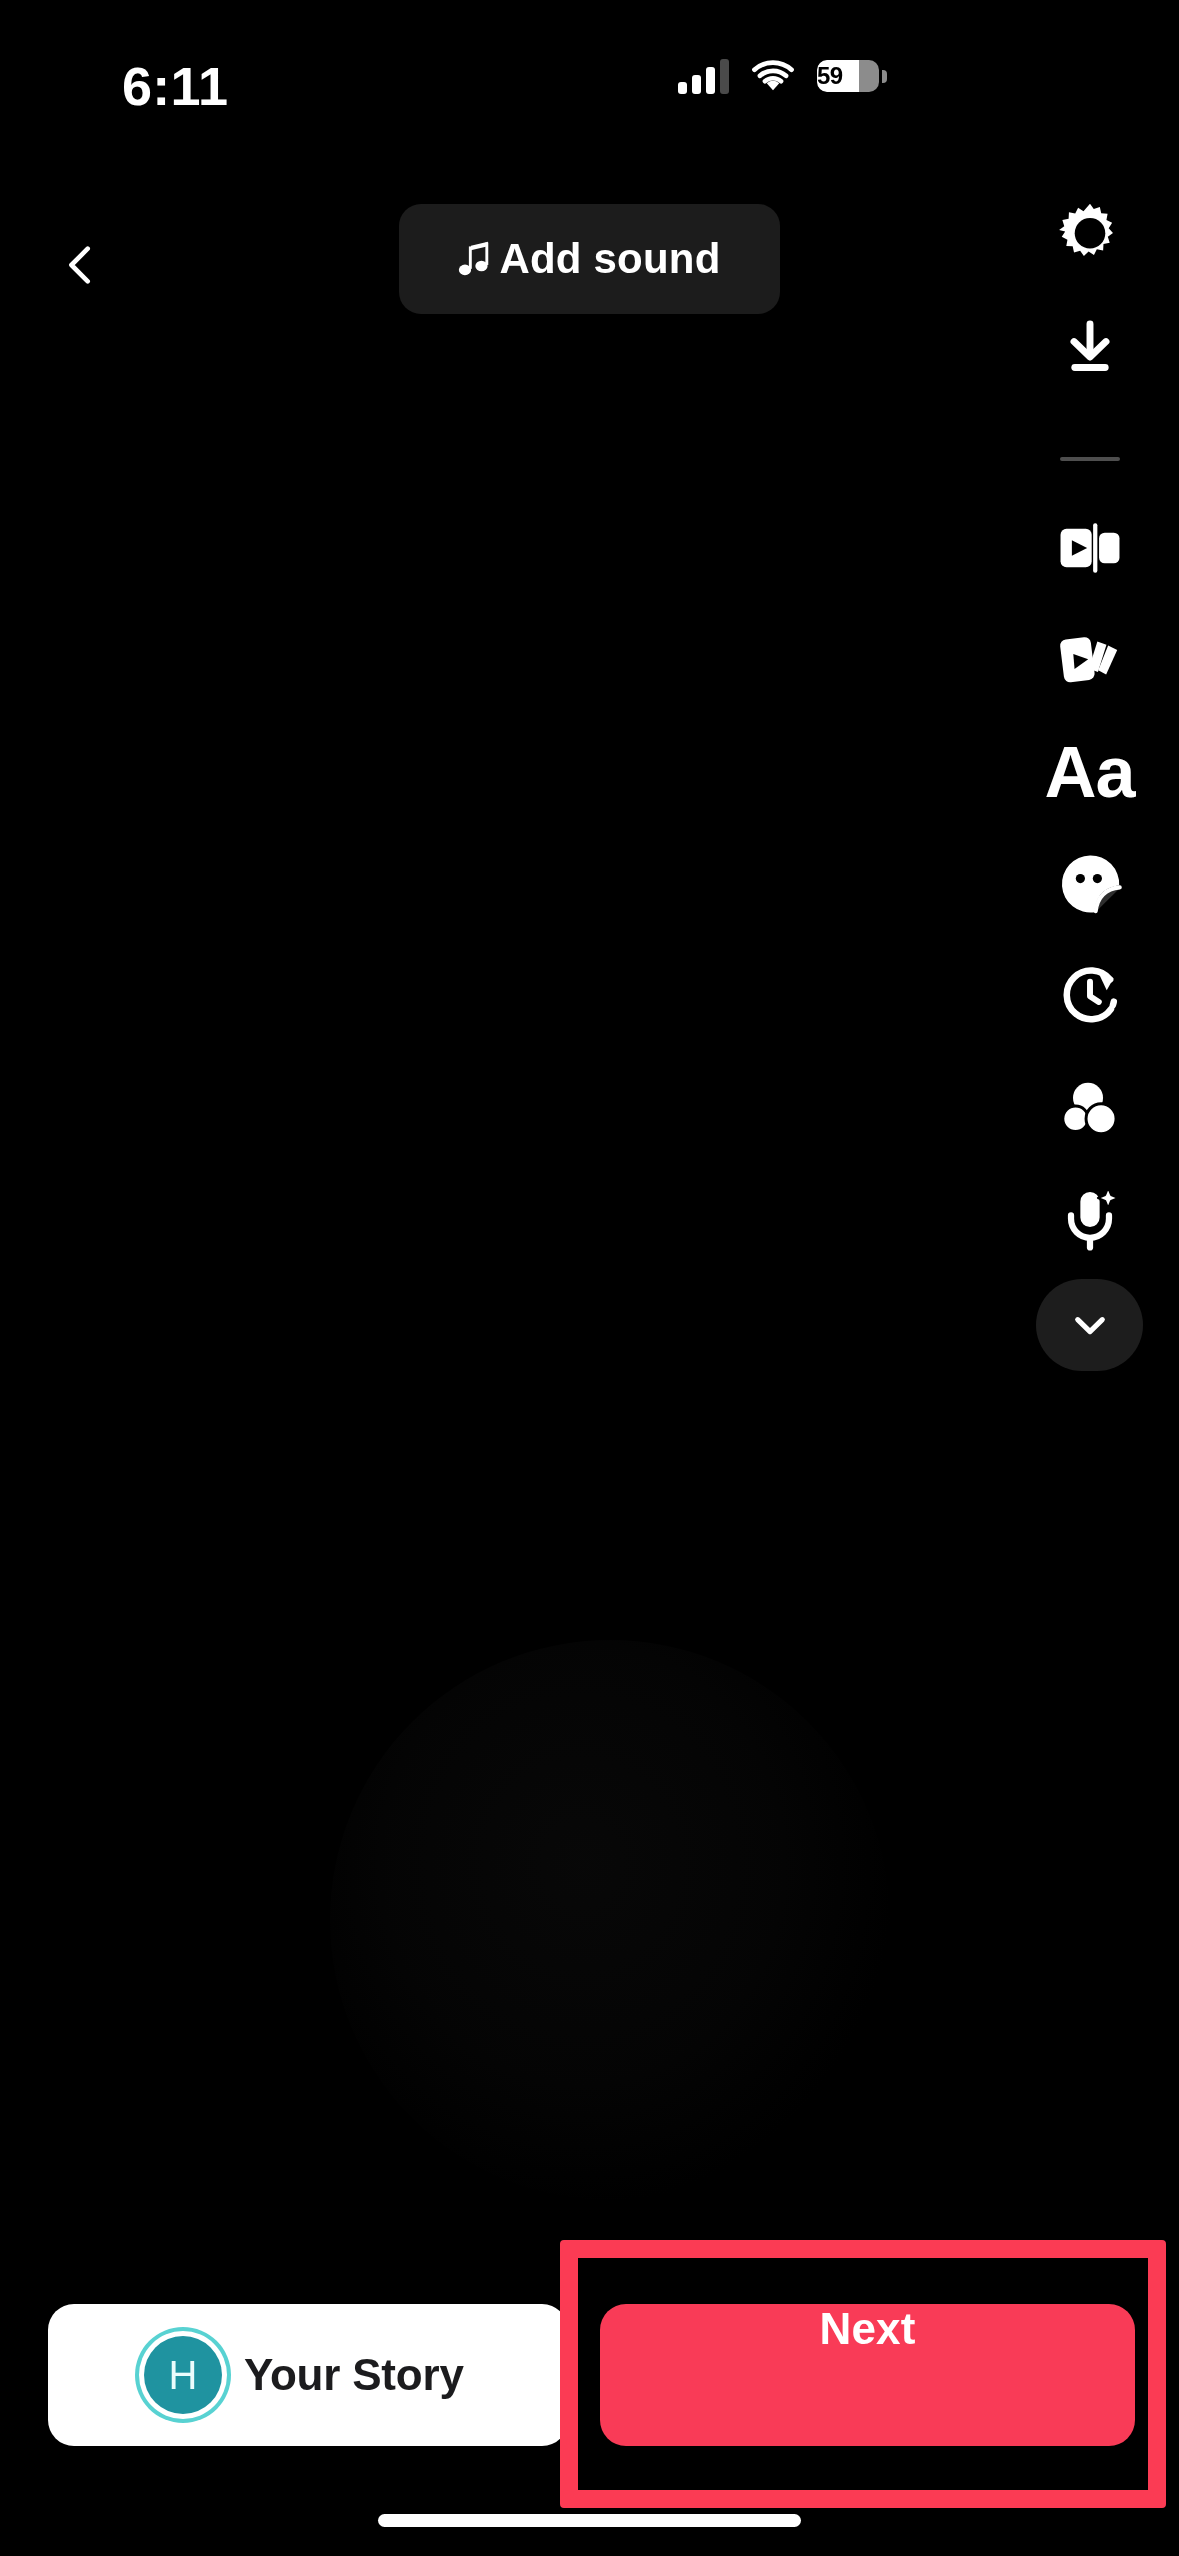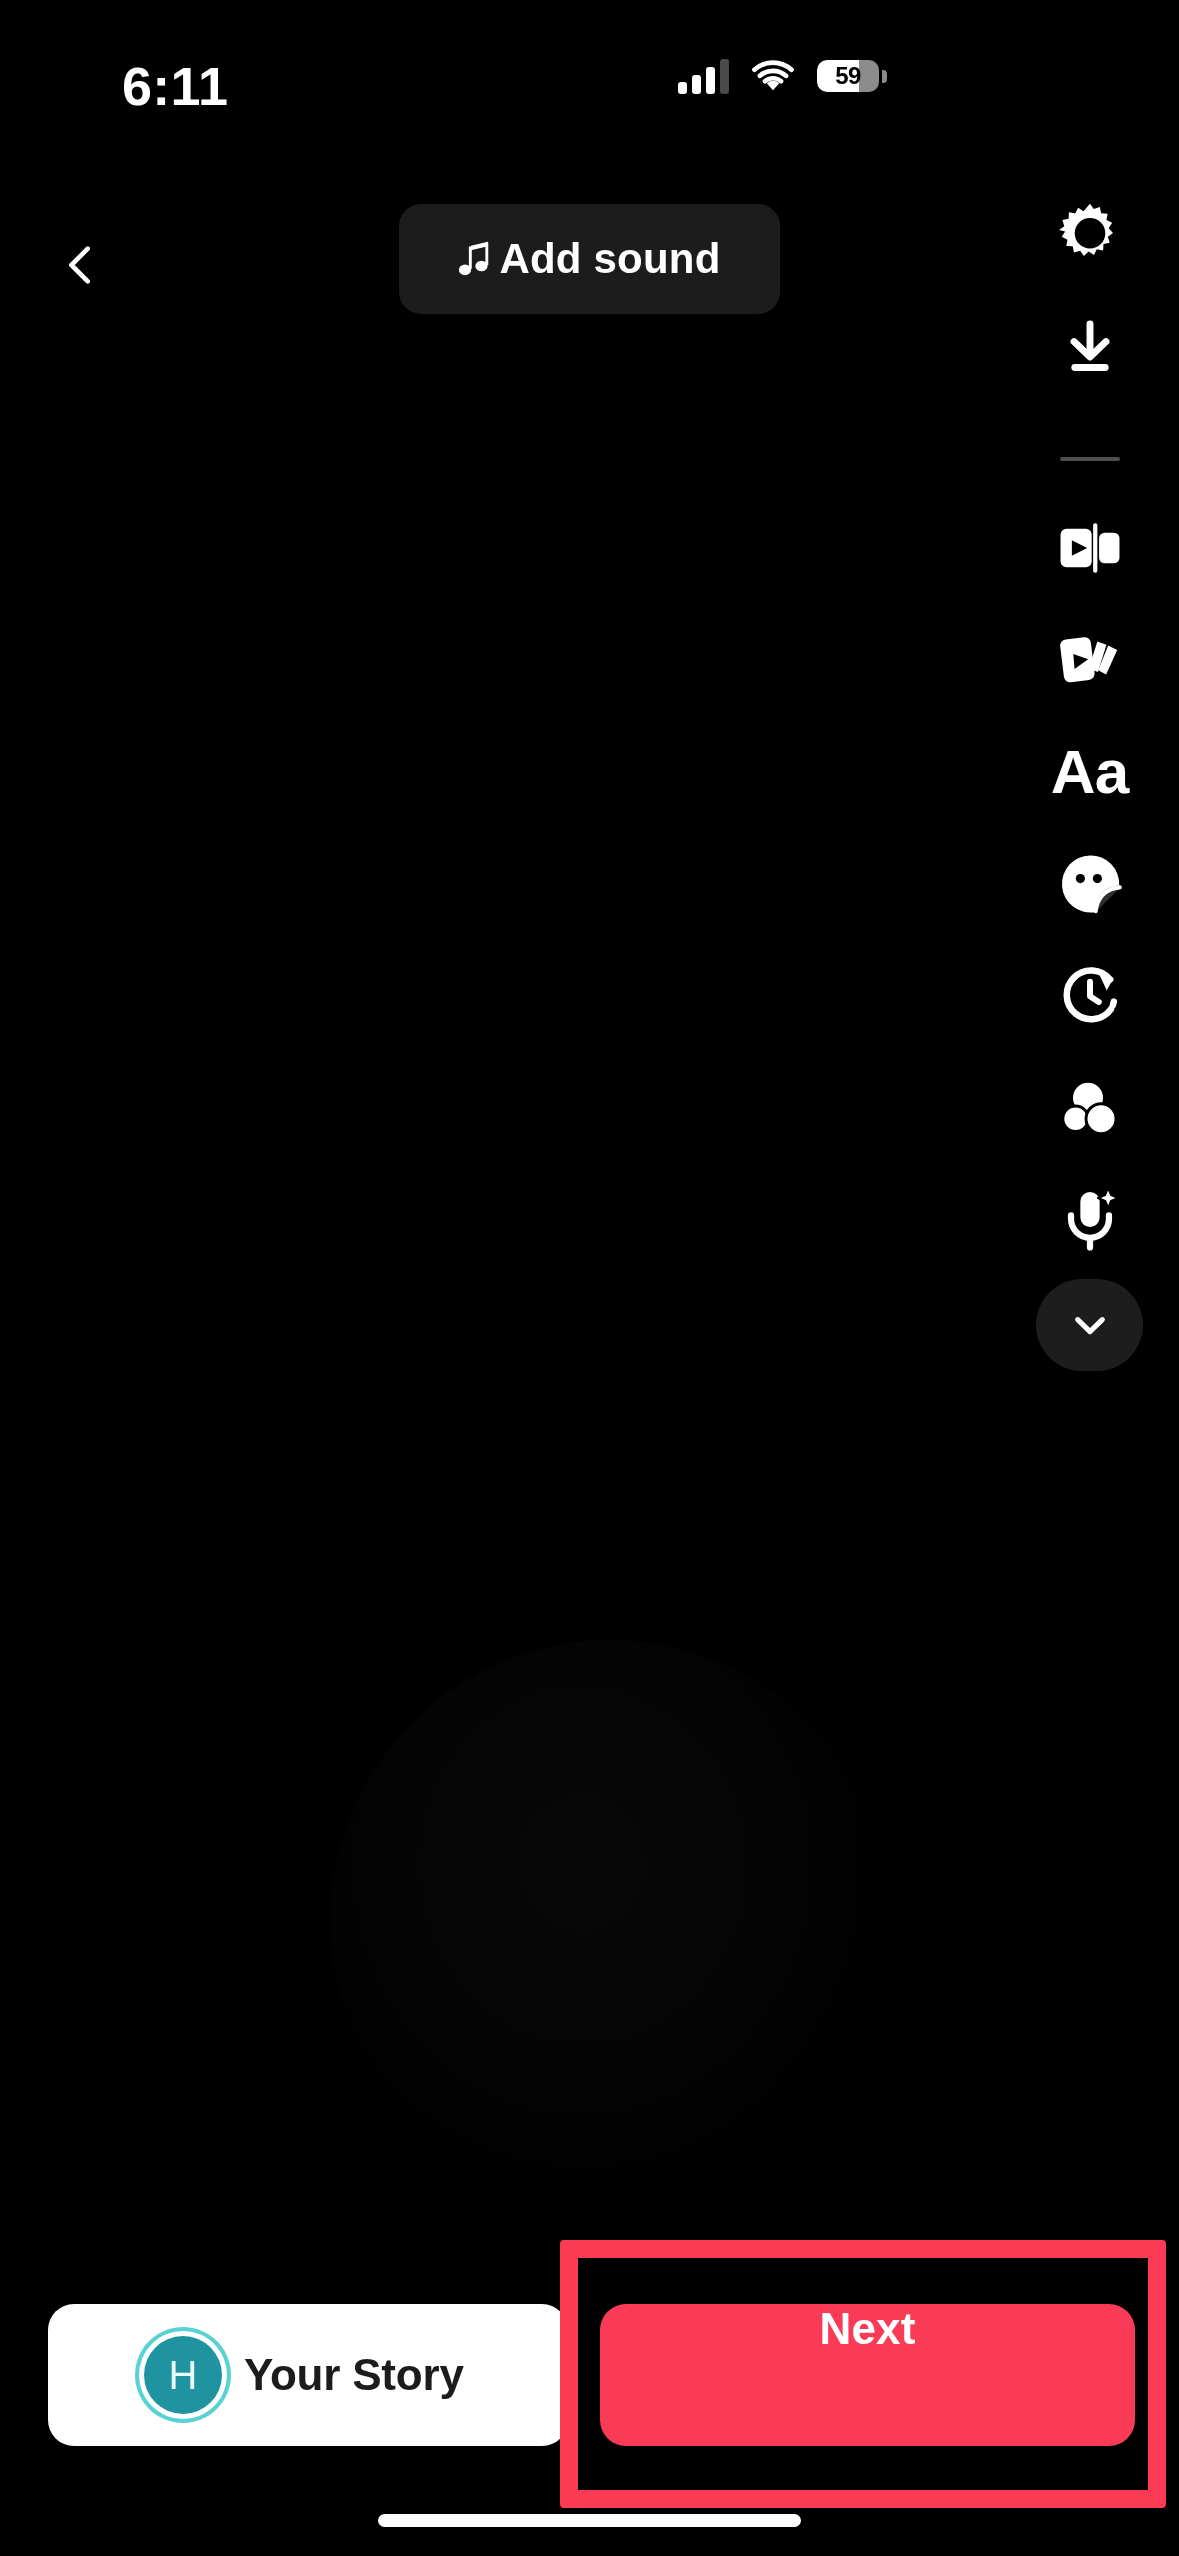--- a/index.html
+++ b/index.html
@@ -92,21 +92,21 @@
     position: absolute;
     left: 0; top: 0; bottom: 0;
     width: 68%;
     background: #fff;
     border-radius: 10px 0 0 10px;
   }
   .battery .lvl {
     position: relative;
     z-index: 2;
     width: 100%;
-    text-align: center;
+    text-align: left;
     font-size: 24px;
     font-weight: 700;
     color: #000;
     line-height: 32px;
     letter-spacing: -.5px;
   }
   .battery-nub {
     width: 5px;
     height: 13px;
     margin-left: 3px;
@@ -179,21 +179,21 @@
     left: 36px;
     width: 107px;
     height: 92px;
     border-radius: 46px;
     background: #1d1d1d;
     display: flex;
     align-items: center;
     justify-content: center;
   }
   .aa-text {
-    font-size: 62px;
+    font-size: 72px;
     font-weight: 700;
     color: #fff;
     line-height: 1;
     letter-spacing: -1px;
   }
 
   
   #your-story-button {
     position: absolute;
     left: 48px;

